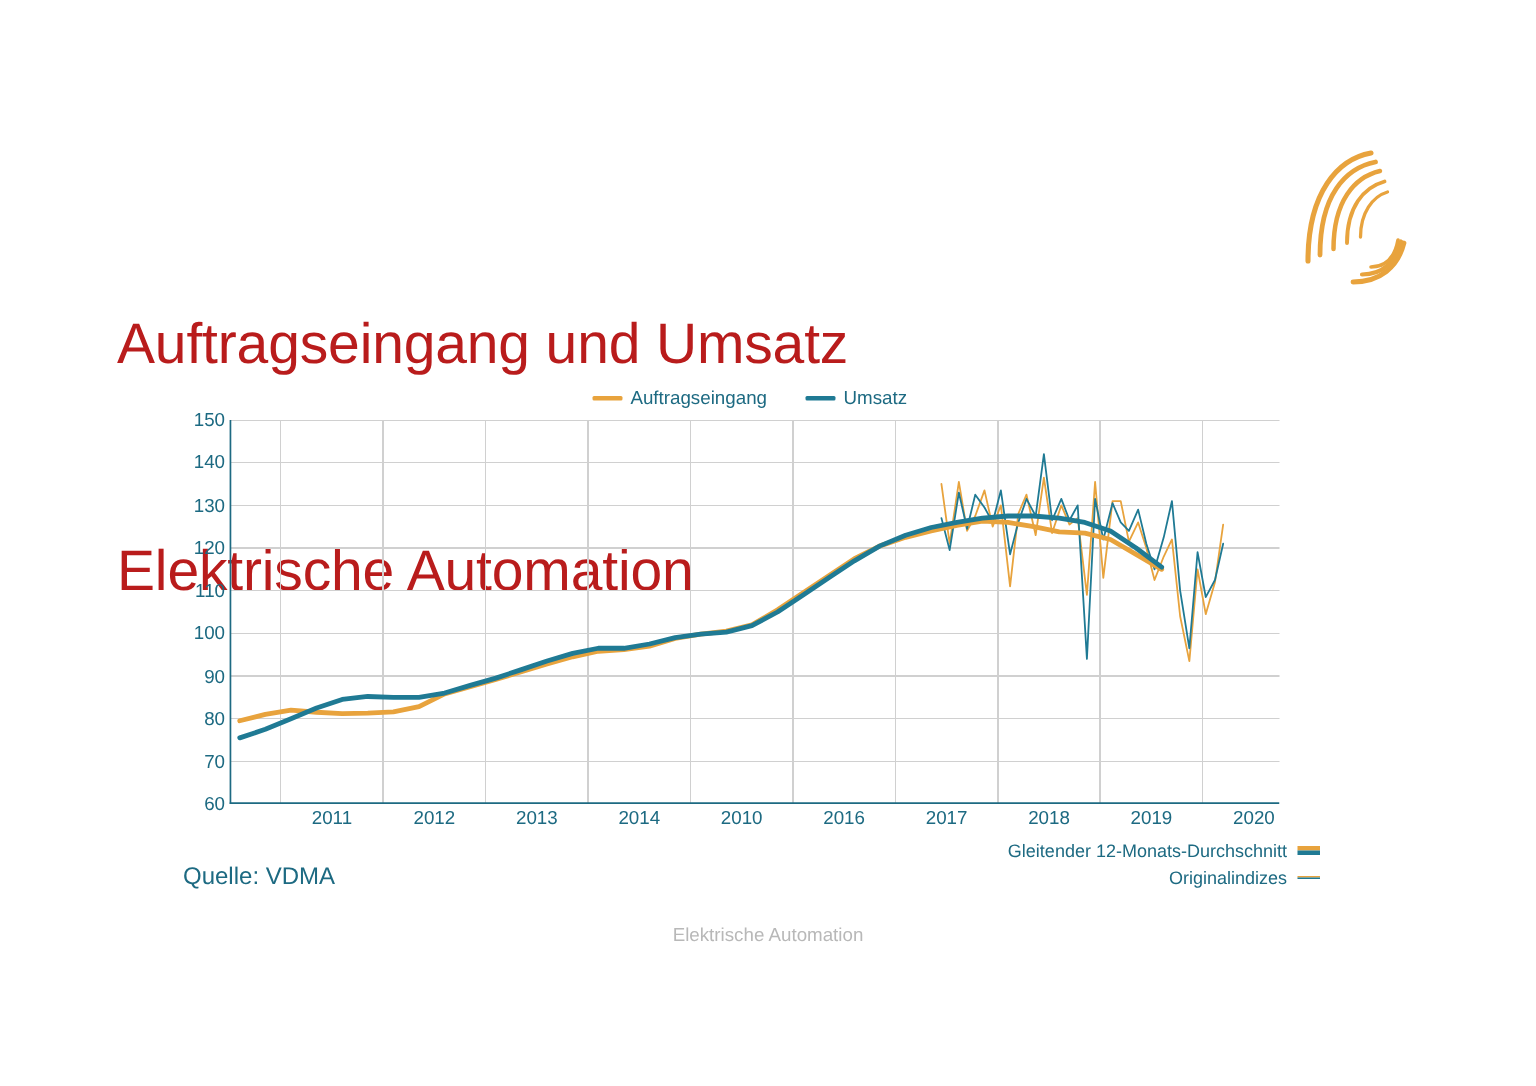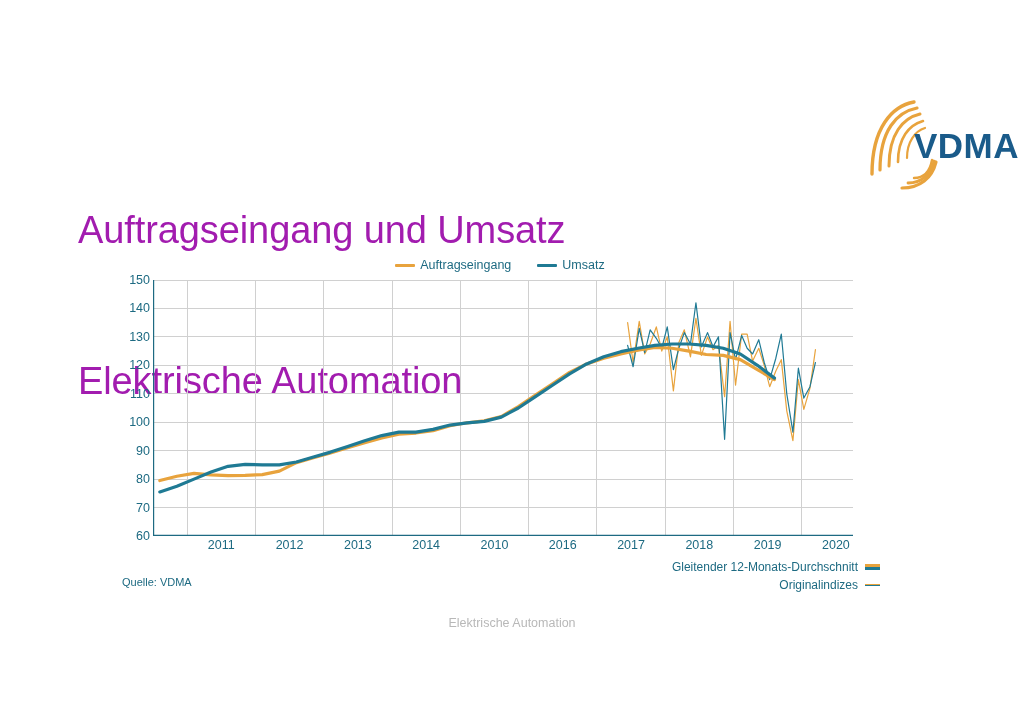--- a/index.html
+++ b/index.html
@@ -15,21 +15,21 @@
     overflow: hidden;
   }
 
   
   .slide-title {
     position: absolute;
     left: 78px;
     top: 105px;
     font-size: 38px;
     line-height: 1.32;
-    color: #a21caf;
+    color: #b91c1c;
     font-weight: 400;
     letter-spacing: -0.1px;
     white-space: pre;
   }
 
   
   .vdma-logo {
     position: absolute;
     right: 12px;
     top: 96px;
@@ -134,21 +134,21 @@
     font-size: 12.5px;
     color: #1d6a82;
     white-space: nowrap;
   }
 
   
   .source-note {
     position: absolute;
     left: 12px;
     top: 348px;
-    font-size: 11px;
+    font-size: 16px;
     color: #1d6a82;
     white-space: nowrap;
   }
   .style-legend {
     position: absolute;
     right: 10px;
     top: 332px;
     text-align: right;
   }
   .style-legend-row {
@@ -198,21 +198,20 @@
       <path d="M10 78 C 10 32, 30 10, 52 6" stroke-width="3.4"></path>
       <path d="M18 74 C 18 34, 35 16, 55 12" stroke-width="3.2"></path>
       <path d="M27 70 C 27 38, 41 22, 58 18" stroke-width="3.0"></path>
       <path d="M36 66 C 36 42, 47 29, 61 25" stroke-width="2.6"></path>
       <path d="M45 62 C 45 46, 53 35, 63 32" stroke-width="2.2"></path>
       <path d="M40 92 C 58 92, 70 82, 74 66" stroke-width="3.2"></path>
       <path d="M46 87 C 60 87, 69 78, 72 65" stroke-width="2.8"></path>
       <path d="M52 82 C 62 82, 68 75, 70 64" stroke-width="2.4"></path>
     </g>
   </svg>
-  <div class="vdma-wordmark">VDMA</div>
 </div>
 
 <div class="chart-block">
 
 
   <div class="legend-top">
     <div class="legend-item">
       <span class="legend-swatch" id="lg-sw-0" style="background: rgb(232, 163, 61);"></span>
       <span>Auftragseingang</span>
     </div>

